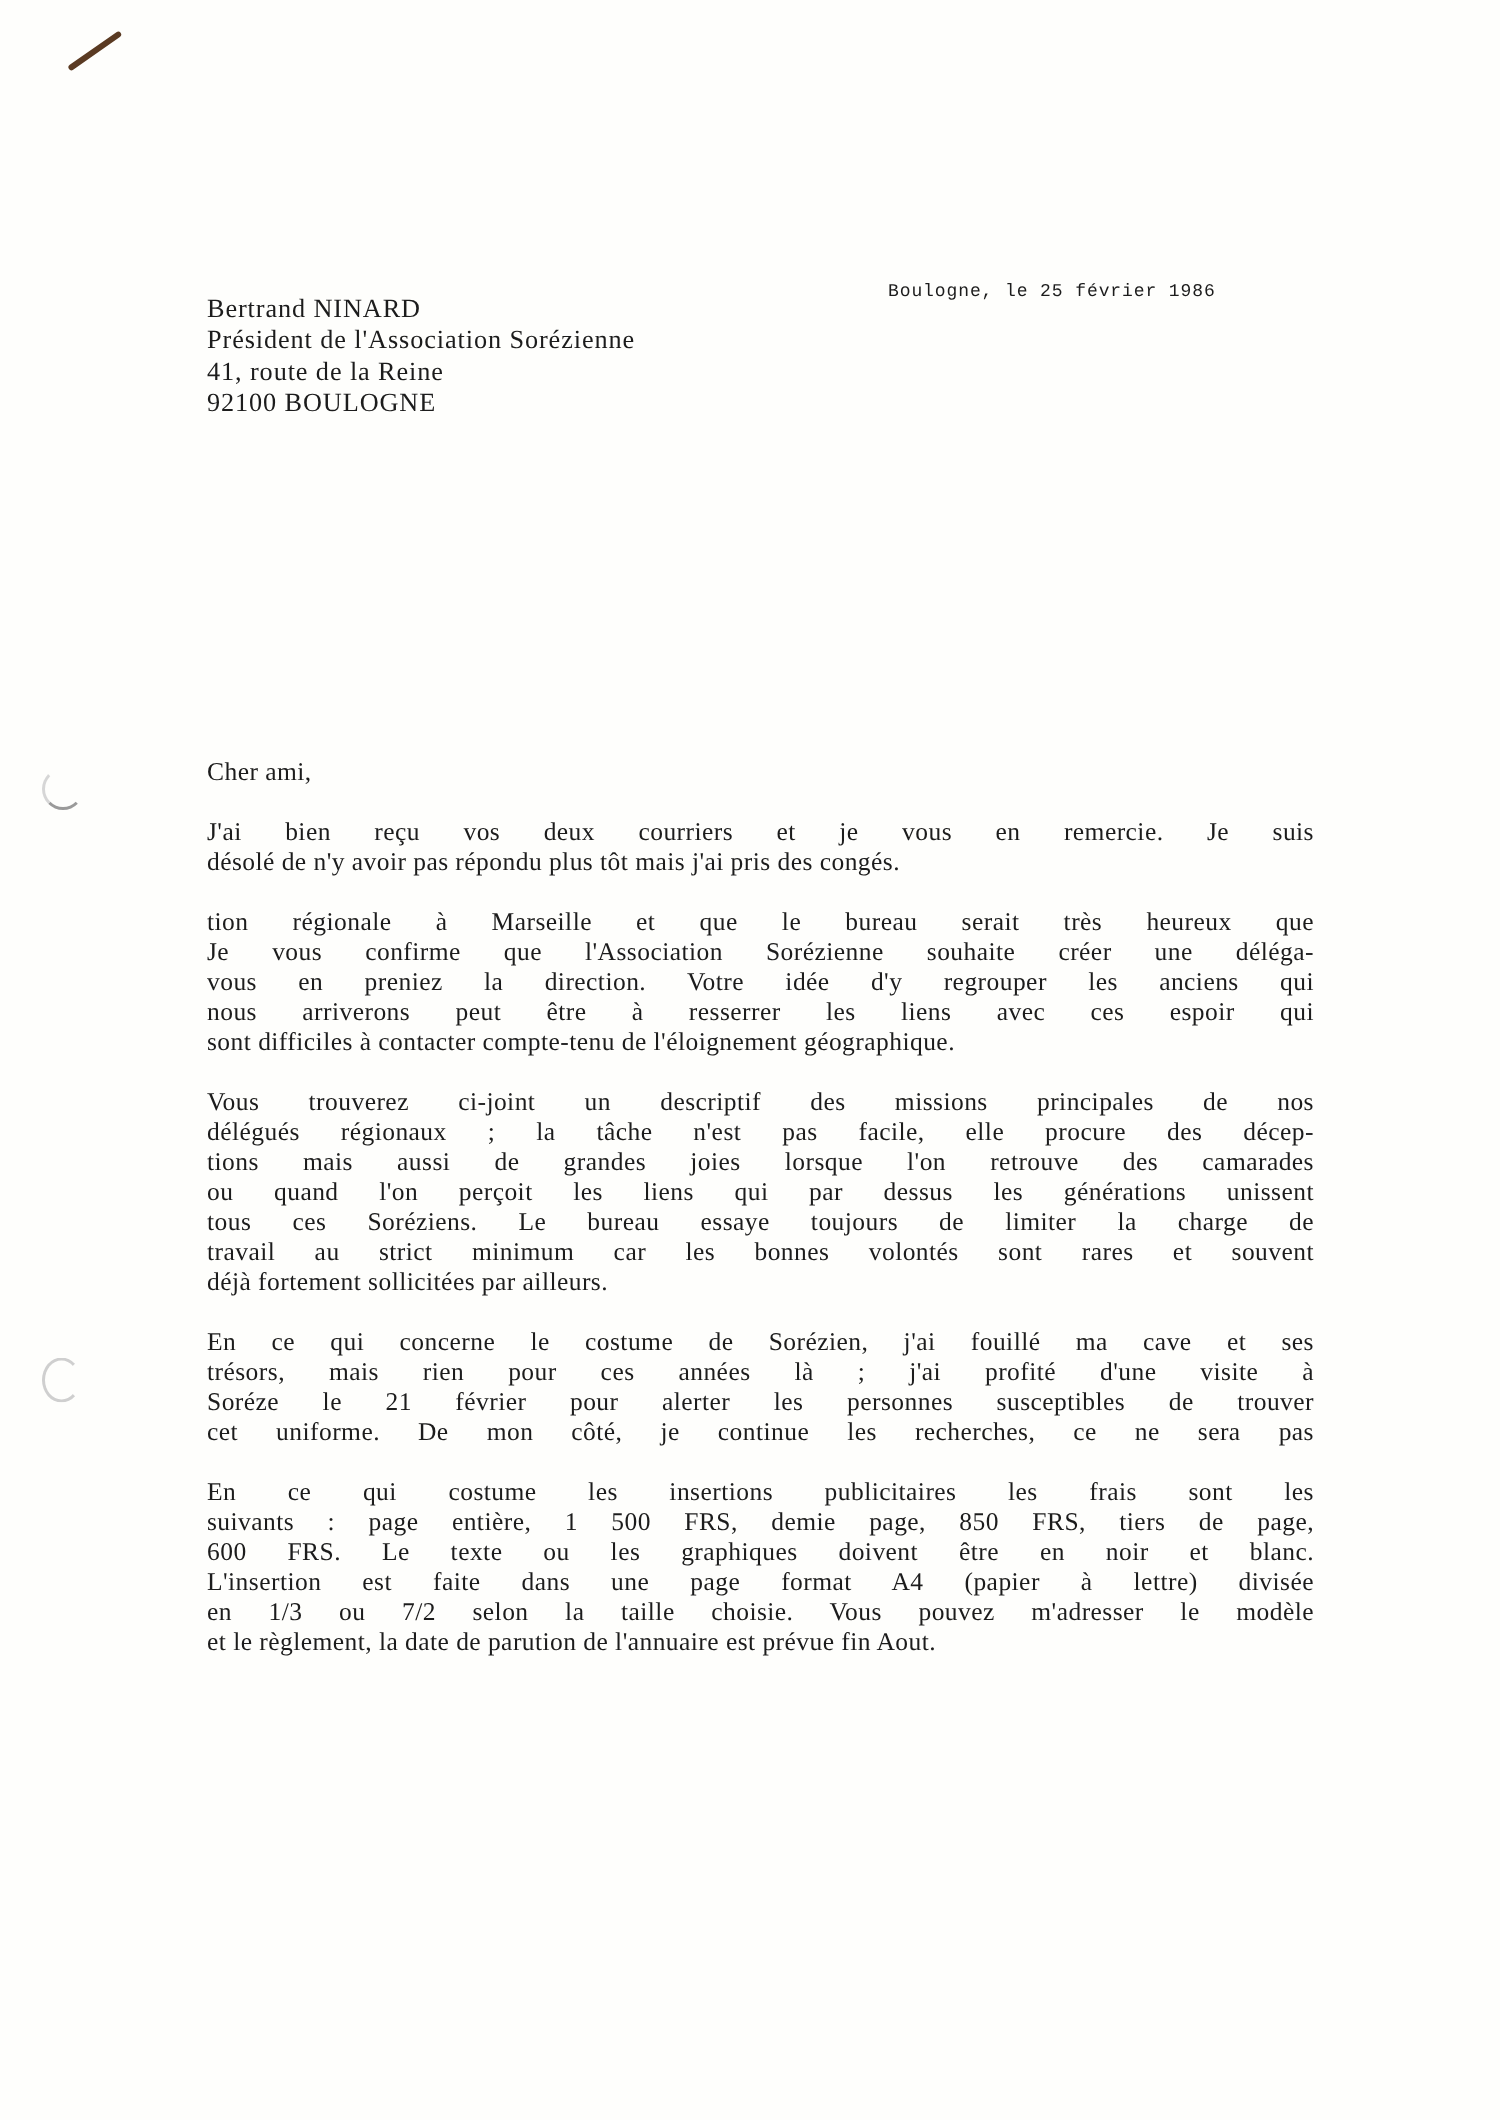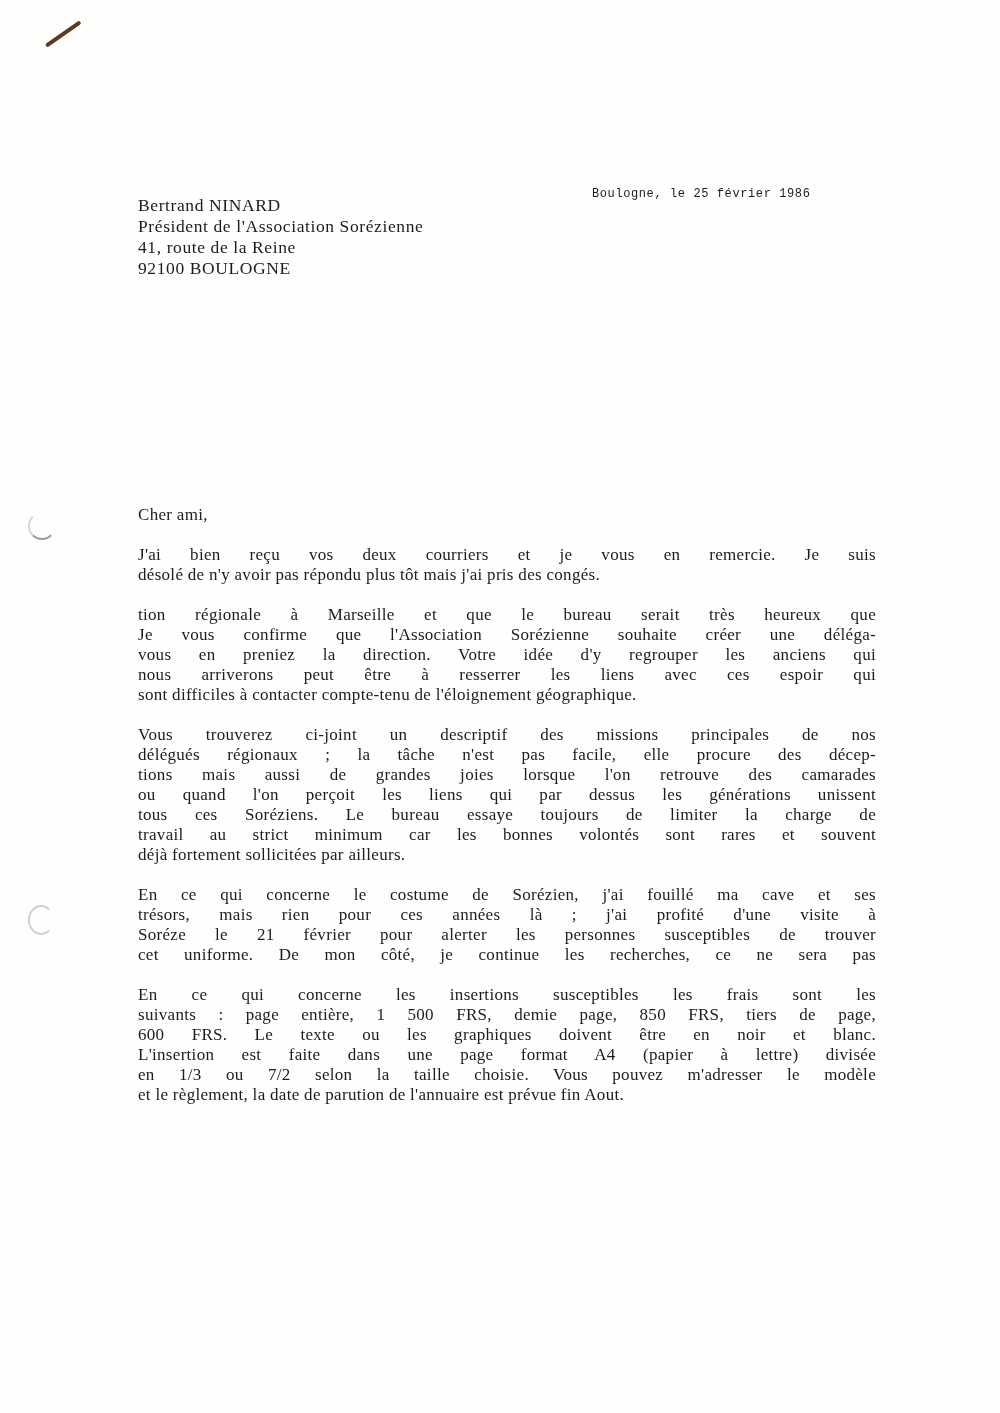--- a/index.html
+++ b/index.html
@@ -84,21 +84,21 @@
           <span class="line">travail au strict minimum car les bonnes volontés sont rares et souvent</span>
           <span class="line last">déjà fortement sollicitées par ailleurs.</span>
         </div>
         <div class="para">
           <span class="line">En ce qui concerne le costume de Sorézien, j'ai fouillé ma cave et ses</span>
           <span class="line">trésors, mais rien pour ces années là ; j'ai profité d'une visite à</span>
           <span class="line">Soréze le 21 février pour alerter les personnes susceptibles de trouver</span>
           <span class="line">cet uniforme. De mon côté, je continue les recherches, ce ne sera pas</span>
         </div>
         <div class="para">
-          <span class="line">En ce qui concerne les insertions susceptibles les frais sont les</span>
+          <span class="line">En ce qui costume les insertions publicitaires les frais sont les</span>
           <span class="line">suivants : page entière, 1 500 FRS, demie page, 850 FRS, tiers de page,</span>
           <span class="line">600 FRS. Le texte ou les graphiques doivent être en noir et blanc.</span>
           <span class="line">L'insertion est faite dans une page format A4 (papier à lettre) divisée</span>
           <span class="line">en 1/3 ou 7/2 selon la taille choisie. Vous pouvez m'adresser le modèle</span>
           <span class="line last">et le règlement, la date de parution de l'annuaire est prévue fin Aout.</span>
         </div>
       </div>
   </div>
 </div>
 

